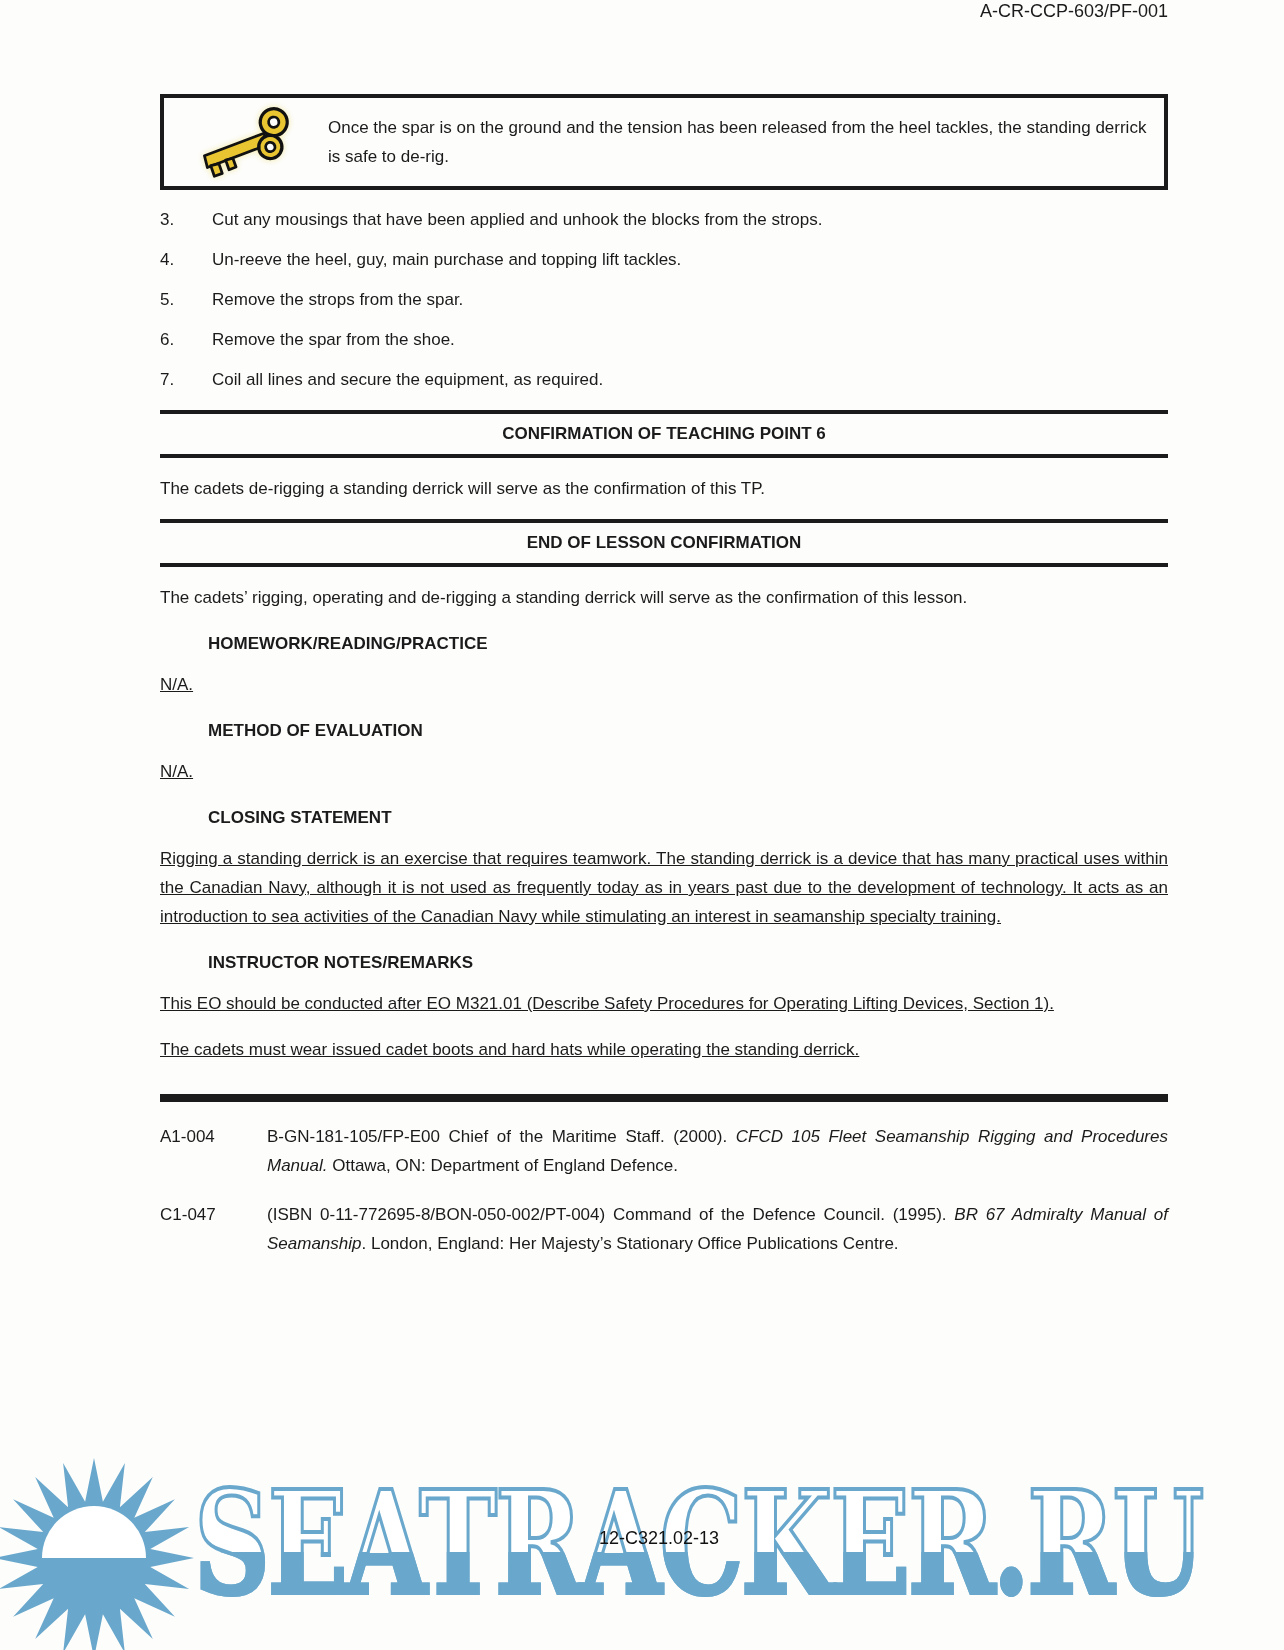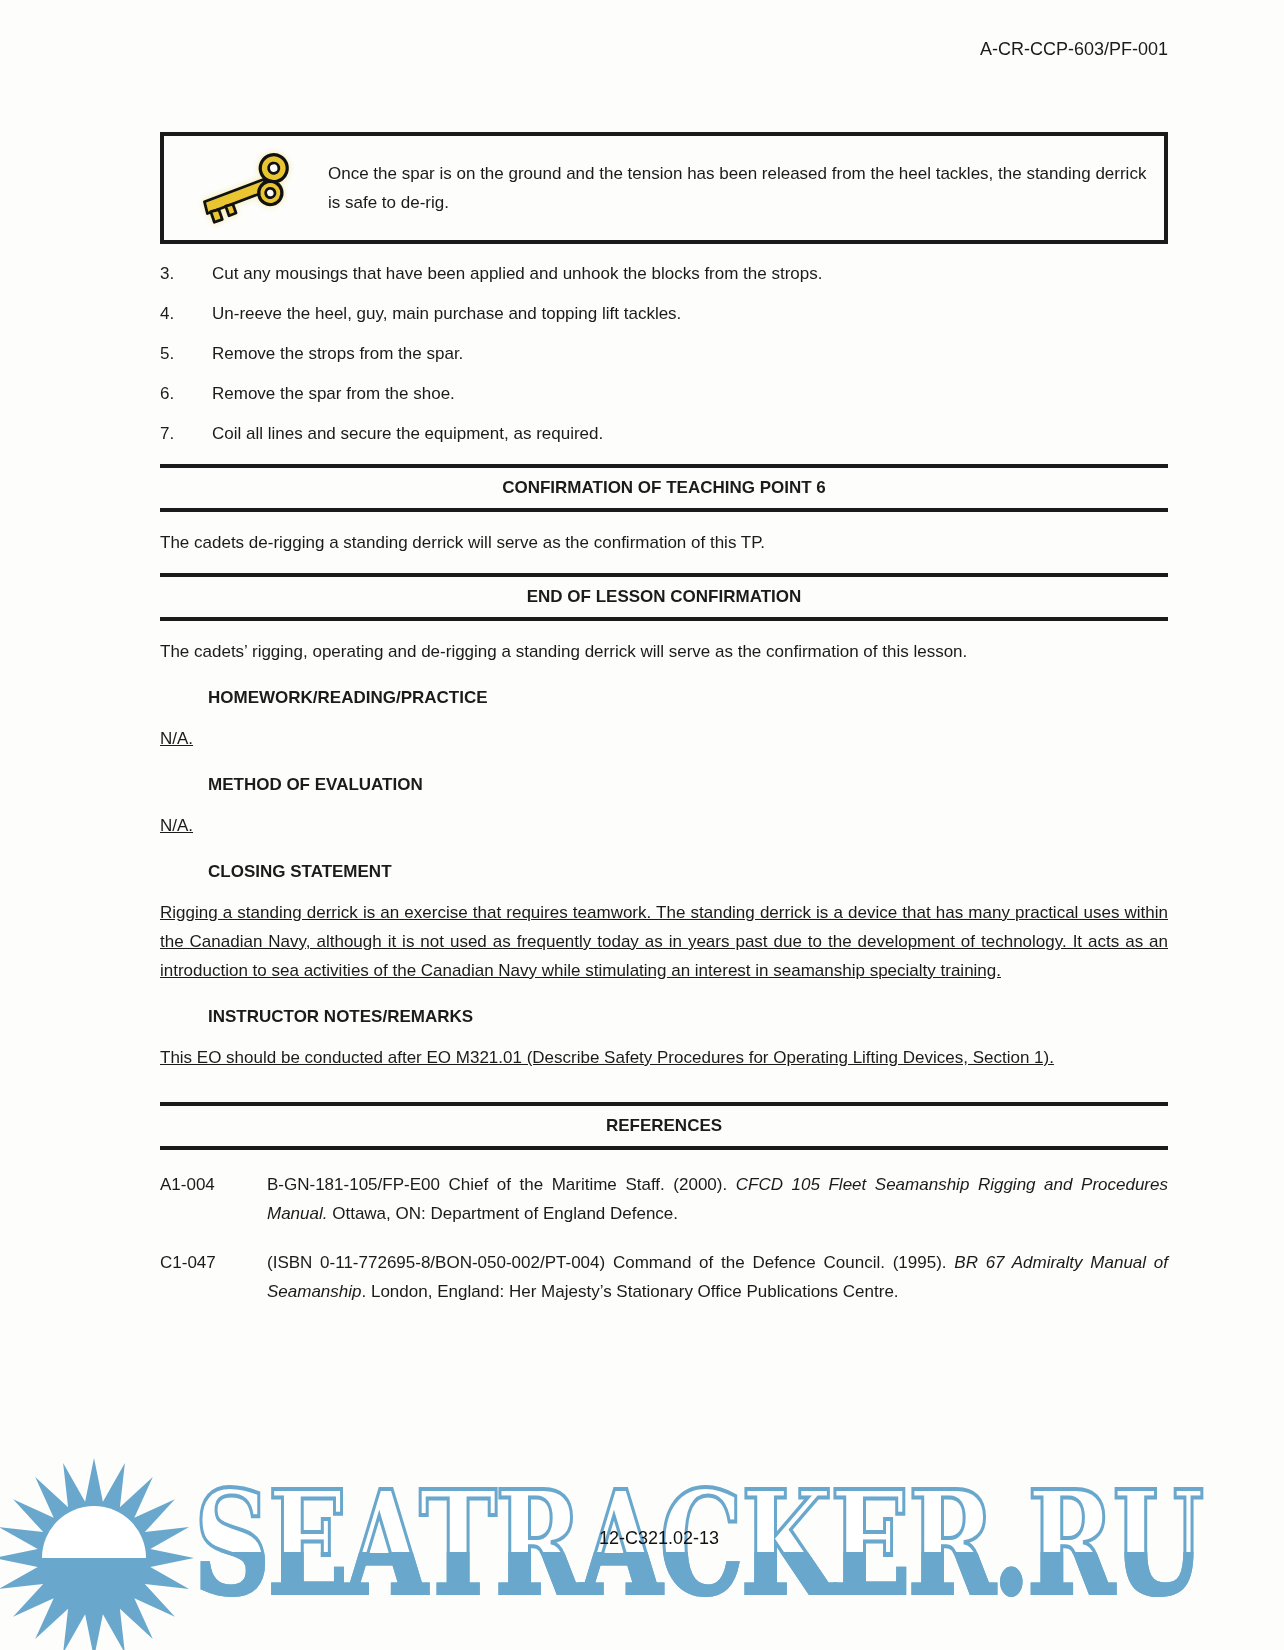--- a/index.html
+++ b/index.html
@@ -7,25 +7,25 @@
     position:relative;
     width:1284px;height:1650px;
     margin:0 auto;
     background:#fdfdfc;
     overflow:hidden;
     font-family:"Liberation Sans","DejaVu Sans",sans-serif;
     color:#1b1b1b;
     font-size:17px;
   }
   .content{position:relative;z-index:1;padding:0 116px 0 160px;}
-  .doc-number{padding-top:38px;text-align:right;font-size:18px;line-height:22px;}
+  .doc-number{text-align:right;font-size:18px;line-height:22px;}
 
   .note-box{
     margin-top:72px;border:4px solid #1b1b1b;
-    padding:12px 16px;display:flex;align-items:center;background:#fdfdfc;
+    padding:4px 16px;display:flex;align-items:center;background:#fdfdfc;
   }
   .key-svg{width:128px;height:80px;margin:0 16px 0 4px;flex:none;filter:drop-shadow(0 0 3px #f3e9a4);}
   .note-text{flex:1;font-size:17px;line-height:29px;}
 
   .steps{margin-top:15px;}
   .step{display:flex;margin-bottom:11px;line-height:29px;}
   .step-num{width:52px;flex:none;}
   .step-text{flex:1;}
 
   .banner{margin-top:16px;}
@@ -127,24 +127,24 @@
     <p class="sub-para">N/A.</p>
 
     <div class="subhead">METHOD OF EVALUATION</div>
     <p class="sub-para">N/A.</p>
 
     <div class="subhead">CLOSING STATEMENT</div>
     <p class="sub-para">Rigging a standing derrick is an exercise that requires teamwork. The standing derrick is a device that has many practical uses within the Canadian Navy, although it is not used as frequently today as in years past due to the development of technology. It acts as an introduction to sea activities of the Canadian Navy while stimulating an interest in seamanship specialty training.</p>
 
     <div class="subhead">INSTRUCTOR NOTES/REMARKS</div>
     <p class="sub-para">This EO should be conducted after EO M321.01 (Describe Safety Procedures for Operating Lifting Devices, Section 1).</p>
+    <p class="sub-para">The cadets must wear issued cadet boots and hard hats while operating the standing derrick.</p>
 
     <div class="banner refs-banner">
       <div class="rule"></div>
-      <div class="banner-title">REFERENCES</div>
       <div class="rule"></div>
     </div>
 
     <div class="ref">
       <span class="ref-code">A1-004</span>
       <span class="ref-body"><span>B-GN-181-105/FP-E00 Chief of the Maritime Staff. (2000). </span><span class="ref-italic">CFCD 105 Fleet Seamanship Rigging and Procedures Manual.</span><span> Ottawa, ON: Department of England Defence.</span></span>
     </div>
 
     <div class="ref">
       <span class="ref-code">C1-047</span>

